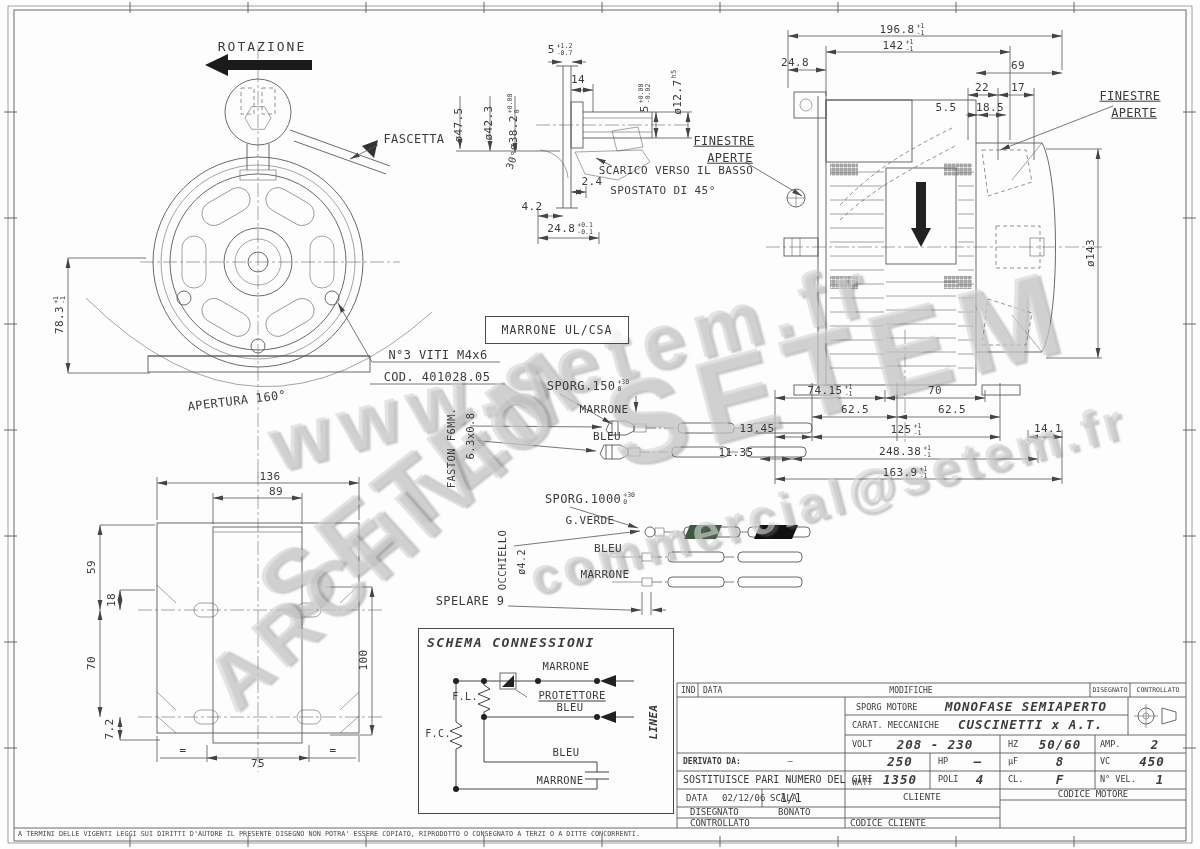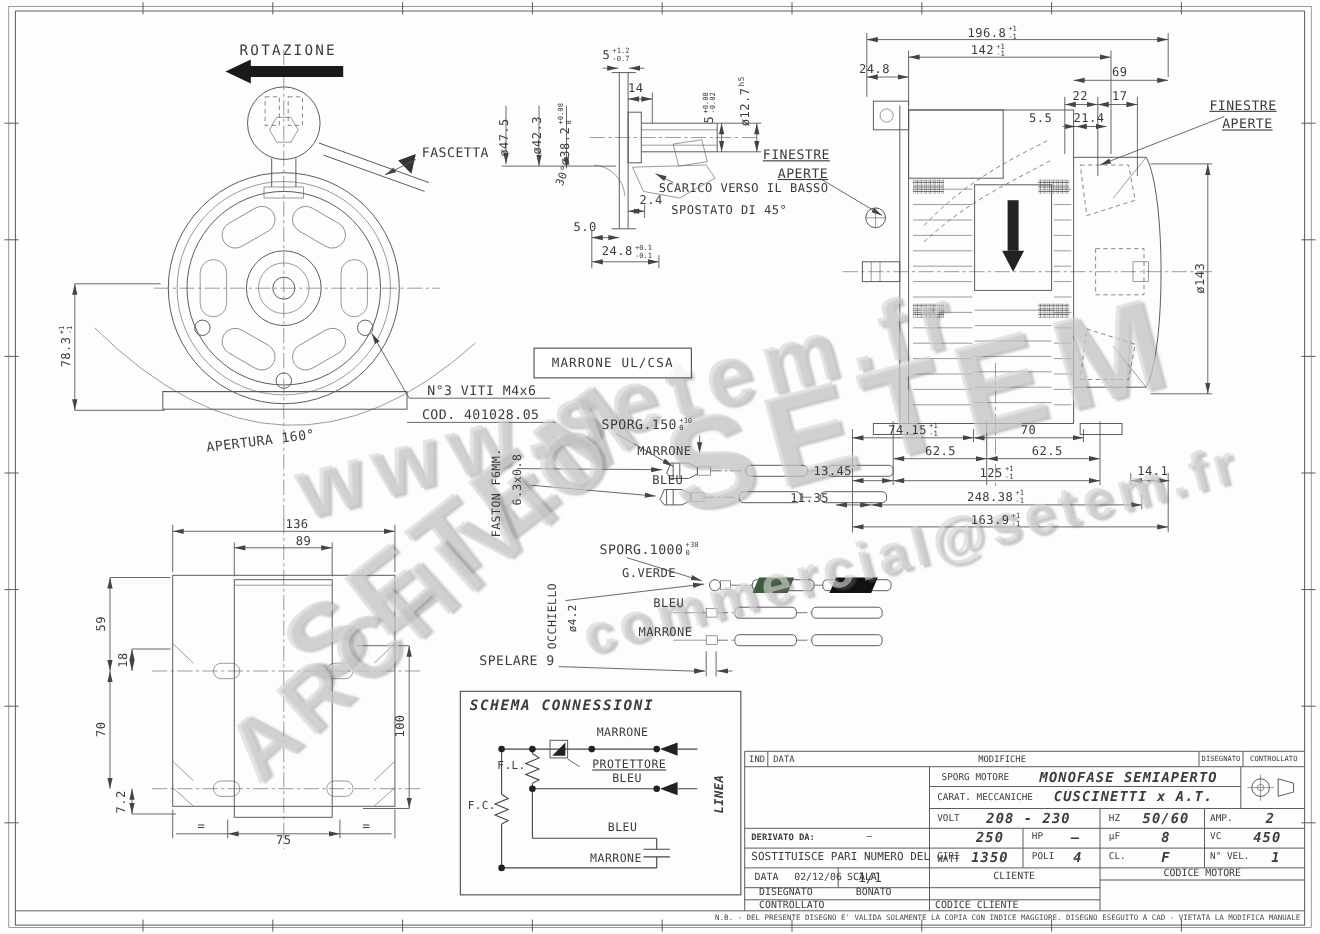--- a/index.html
+++ b/index.html
@@ -368,21 +368,21 @@
         <i>+0.08</i>
         <i>-0.02</i>
       </span>
 </div>
 <div class="lbl r" style="left:678px;top:92px">
   <span>ø12.7</span>
   <span class="sup">h5</span>
 </div>
 <div class="lbl f10 r70" style="left:513px;top:160px">30°</div>
 <div class="lbl" style="left:592px;top:182px">2.4</div>
-<div class="lbl" style="left:532px;top:207px">5.0</div>
+<div class="lbl" style="left:532px;top:207px">4.2</div>
 <div class="lbl" style="left:570px;top:229px">
   <span>24.8</span>
   <span class="tol">
         <i>+0.1</i>
         <i>-0.1</i>
       </span>
 </div>
 <div class="lbl" style="left:676px;top:171px">SCARICO VERSO IL BASSO</div>
 <div class="lbl" style="left:663px;top:191px">SPOSTATO DI 45°</div>
 <div class="lbl f12 u" style="left:724px;top:141px">FINESTRE</div>
@@ -400,21 +400,21 @@
   <span class="tol">
         <i>+1</i>
         <i>-1</i>
       </span>
 </div>
 <div class="lbl" style="left:795px;top:63px">24.8</div>
 <div class="lbl" style="left:1018px;top:66px">69</div>
 <div class="lbl" style="left:982px;top:88px">22</div>
 <div class="lbl" style="left:1018px;top:88px">17</div>
 <div class="lbl" style="left:946px;top:108px">5.5</div>
-<div class="lbl" style="left:990px;top:108px">21.4</div>
+<div class="lbl" style="left:990px;top:108px">18.5</div>
 <div class="lbl f12 u" style="left:1130px;top:96px">FINESTRE</div>
 <div class="lbl f12 u" style="left:1134px;top:113px">APERTE</div>
 <div class="lbl r" style="left:1091px;top:253px">ø143</div>
 <div class="lbl" style="left:830px;top:391px">
   <span>74.15</span>
   <span class="tol">
         <i>+1</i>
         <i>-1</i>
       </span>
 </div>
@@ -534,15 +534,15 @@
 <div class="tl" style="left:722px;top:798px;font-size:9px">02/12/06</div>
 <div class="tl" style="left:770px;top:798px;font-size:9px">SCALA</div>
 <div class="tl" style="left:780px;top:798px;font-size:12px">1/1</div>
 <div class="tc" style="left:922px;top:797px;font-size:9px">CLIENTE</div>
 <div class="tc" style="left:1093px;top:794px;font-size:9px">CODICE MOTORE</div>
 <div class="tl" style="left:690px;top:812px;font-size:9px">DISEGNATO</div>
 <div class="tl" style="left:778px;top:812px;font-size:9px">BONATO</div>
 <div class="tl" style="left:690px;top:823px;font-size:9px">CONTROLLATO</div>
 <div class="tl" style="left:850px;top:823px;font-size:9px">CODICE CLIENTE</div>
 
-<div class="tiny" style="position:absolute;z-index:3;right:18px;top:834px;transform:translateY(-50%);white-space:nowrap">N.B. - DEL PRESENTE DISEGNO E' VALIDA SOLAMENTE LA COPIA CON INDICE MAGGIORE.      DISEGNO ESEGUITO A CAD - VIETATA LA MODIFICA MANUALE</div>
+<div class="tl tiny" style="left:18px;top:834px">A TERMINI DELLE VIGENTI LEGGI SUI DIRITTI D'AUTORE IL PRESENTE DISEGNO NON POTRA' ESSERE COPIATO, RIPRODOTTO O CONSEGNATO A TERZI O A DITTE CONCORRENTI.</div>
 
 </div>
 
 </body></html>

